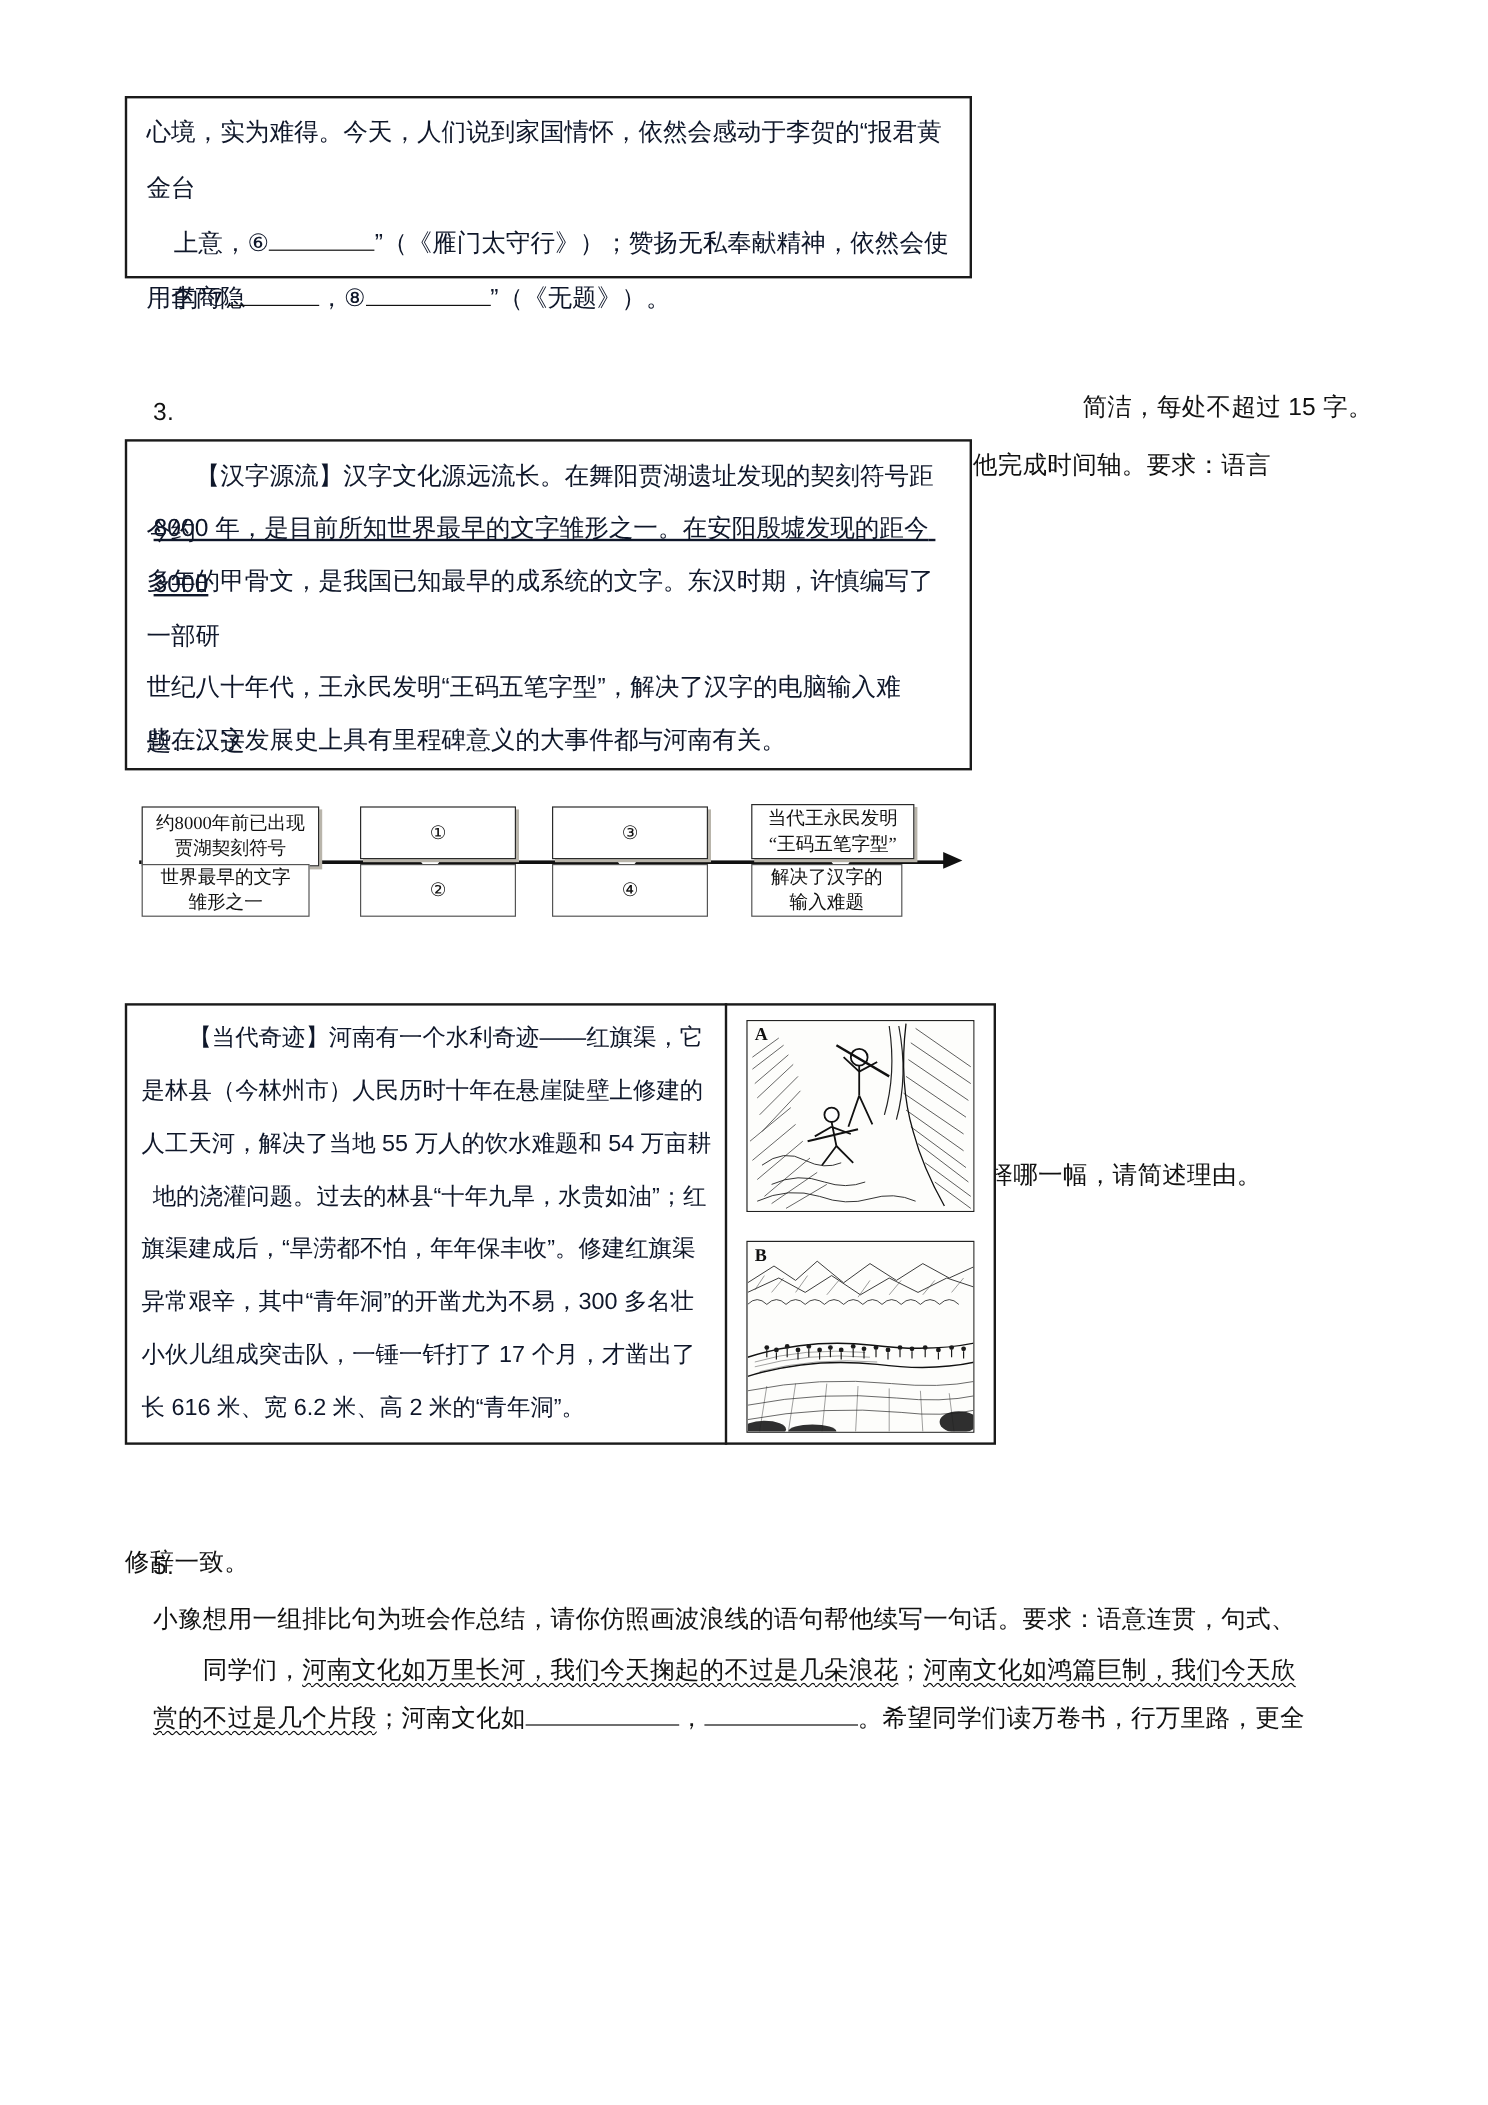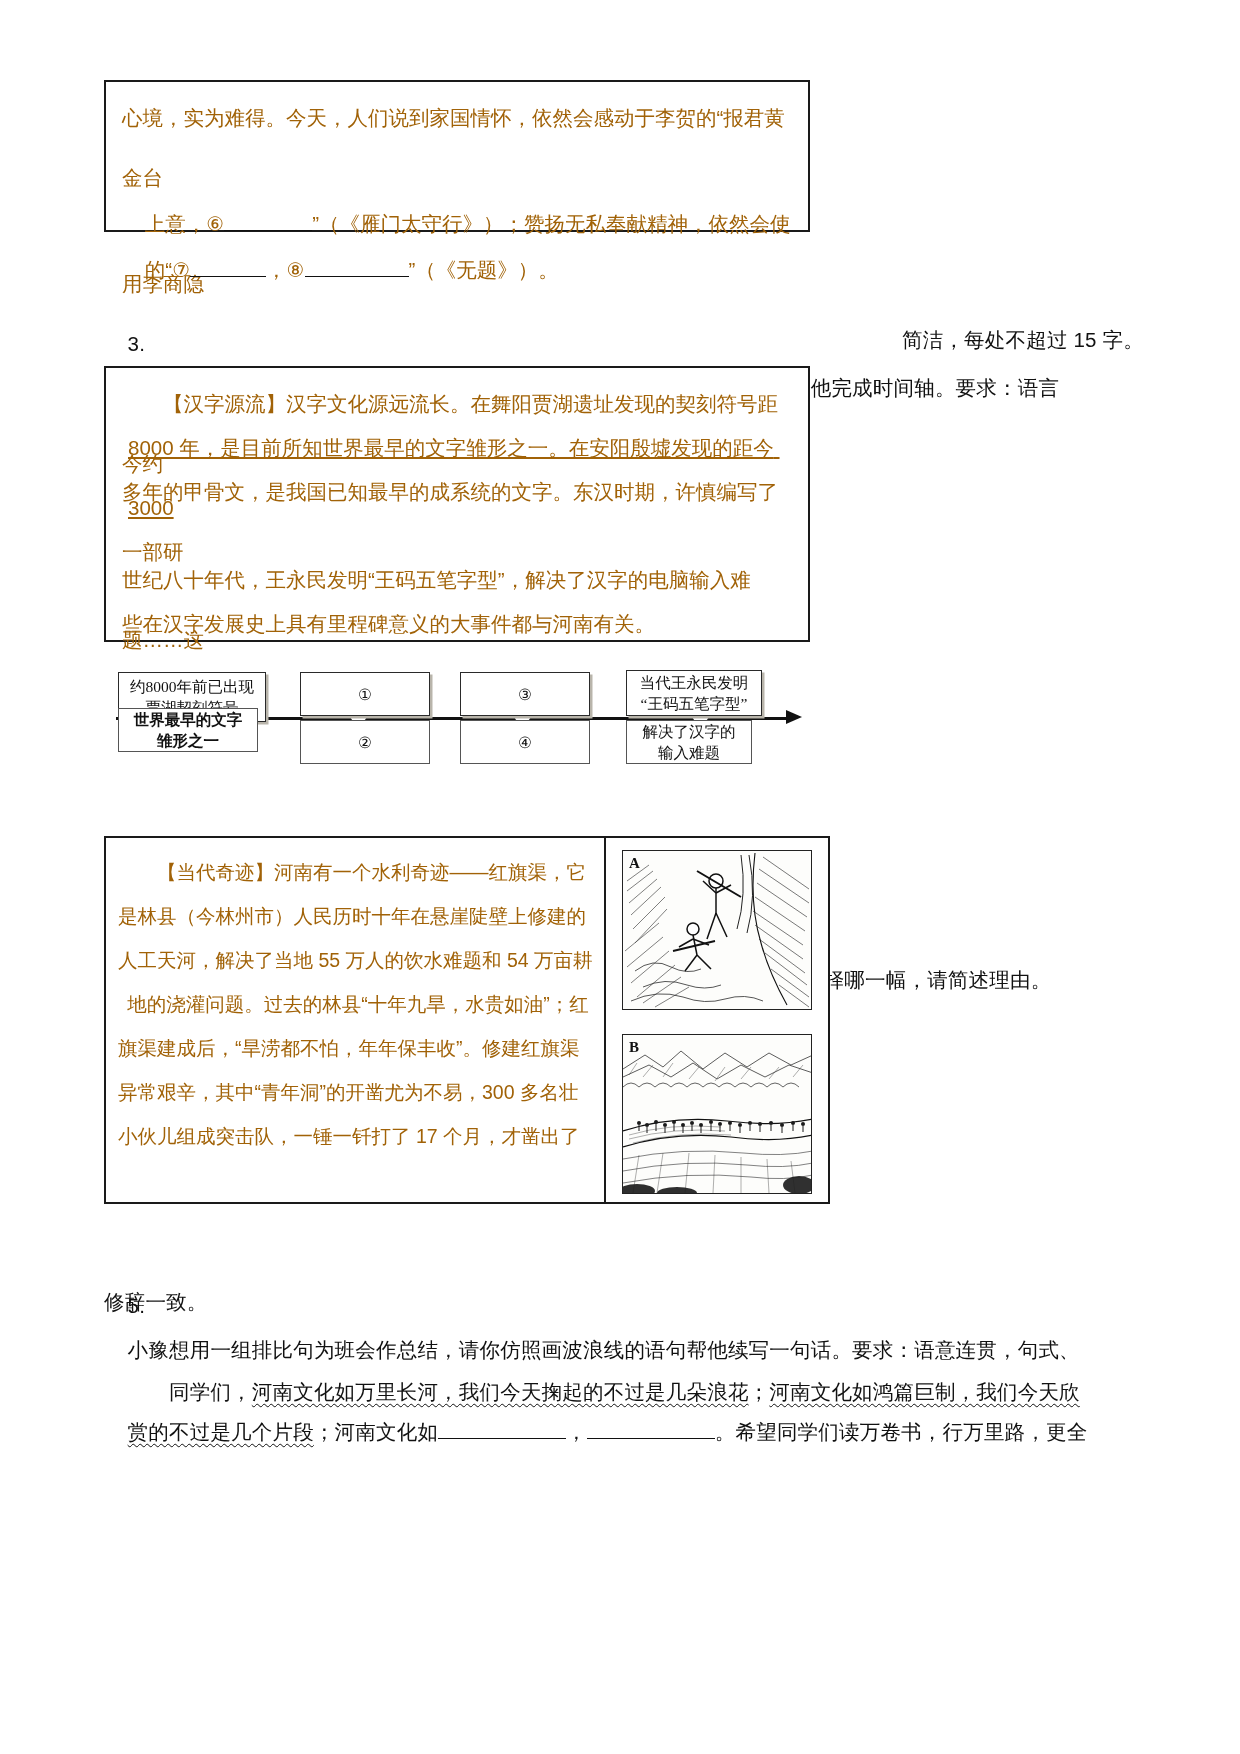--- a/index.html
+++ b/index.html
@@ -36,22 +36,22 @@
   .boxed {
     position: absolute;
     border: 2.2px solid #1a1a1a;
     box-sizing: border-box;
     background: #fff;
   }
 
   .box-text {
     position: absolute;
     font-size: 20.5px;
-    line-height: 60px;
-    color: #a16207;
+    line-height: 46px;
+    color: #0f172a;
     white-space: pre-wrap;
   }
 
   
   .ul {
     display: inline-block;
     border-bottom: 1.6px solid #111;
     vertical-align: baseline;
   }
   .circnum { font-size: 20px; }
@@ -182,21 +182,21 @@
       <span>①</span>
     </div>
     <div class="tl-box" style="left:350px; top:4px; width:130px; height:44px;">
       <span>③</span>
     </div>
     <div class="tl-box" style="left:516px; top:2px; width:136px; height:46px;">
       <span>当代王永民发明</span>
       <span>“王码五笔字型”</span>
     </div>
 
-    <div class="tl-box plain" style="left:8px; top:40px; width:140px; height:44px;font-weight:bold;">
+    <div class="tl-box plain" style="left:8px; top:52px; width:140px; height:44px;">
       <span>世界最早的文字</span>
       <span>雏形之一</span>
     </div>
     <div class="tl-box plain" style="left:190px; top:52px; width:130px; height:44px;">
       <span>②</span>
     </div>
     <div class="tl-box plain" style="left:350px; top:52px; width:130px; height:44px;">
       <span>④</span>
     </div>
     <div class="tl-box plain" style="left:516px; top:52px; width:126px; height:44px;">
@@ -213,20 +213,21 @@
   <div class="boxed" style="left:104px; top:836px; width:726px; height:368px;"></div>
   <div style="position:absolute; left:604px; top:836px; width:0; height:368px; border-left:2.2px solid #1a1a1a;"></div>
 
   <div class="box-text" style="left:118px; top:842px; width:480px; font-size:19.5px;">　　【当代奇迹】河南有一个水利奇迹——红旗渠，它</div>
   <div class="box-text" style="left:118px; top:886px; width:480px; font-size:19.5px;">是林县（今林州市）人民历时十年在悬崖陡壁上修建的</div>
   <div class="box-text" style="left:118px; top:930px; width:480px; font-size:19.5px;">人工天河，解决了当地 55 万人的饮水难题和 54 万亩耕</div>
   <div class="box-text" style="left:118px; top:974px; width:480px; font-size:19.5px;text-align:center;">地的浇灌问题。过去的林县“十年九旱，水贵如油”；红</div>
   <div class="box-text" style="left:118px; top:1018px; width:480px; font-size:19.5px;">旗渠建成后，“旱涝都不怕，年年保丰收”。修建红旗渠</div>
   <div class="box-text" style="left:118px; top:1062px; width:480px; font-size:19.5px;">异常艰辛，其中“青年洞”的开凿尤为不易，300 多名壮</div>
   <div class="box-text" style="left:118px; top:1106px; width:480px; font-size:19.5px;">小伙儿组成突击队，一锤一钎打了 17 个月，才凿出了</div>
+  <div class="box-text" style="left:118px; top:1150px; width:480px; font-size:19.5px;">长 616 米、宽 6.2 米、高 2 米的“青年洞”。</div>
 
   <div class="illus" style="left:622px; top:850px; width:190px; height:160px; border:1.4px solid #222;">
     <span class="illus-label">A</span>
     <svg width="190" height="160" viewBox="0 0 190 160" style="position:absolute; left:0; top:0;">
       <rect x="0" y="0" width="190" height="160" fill="#fdfdfb"></rect>
 
       <g stroke="#2b2b2b" stroke-width="0.7" fill="none" opacity="0.85">
         <path d="M4 30 L26 14 M4 40 L30 20 M6 52 L34 28 M8 64 L38 36 M10 78 L42 46 M12 92 L44 58"></path>
         <path d="M2 100 L36 72 M4 116 L40 86 M8 132 L46 100 M14 146 L52 114"></path>
         <path d="M20 152 L58 126 M32 156 L66 136"></path>

